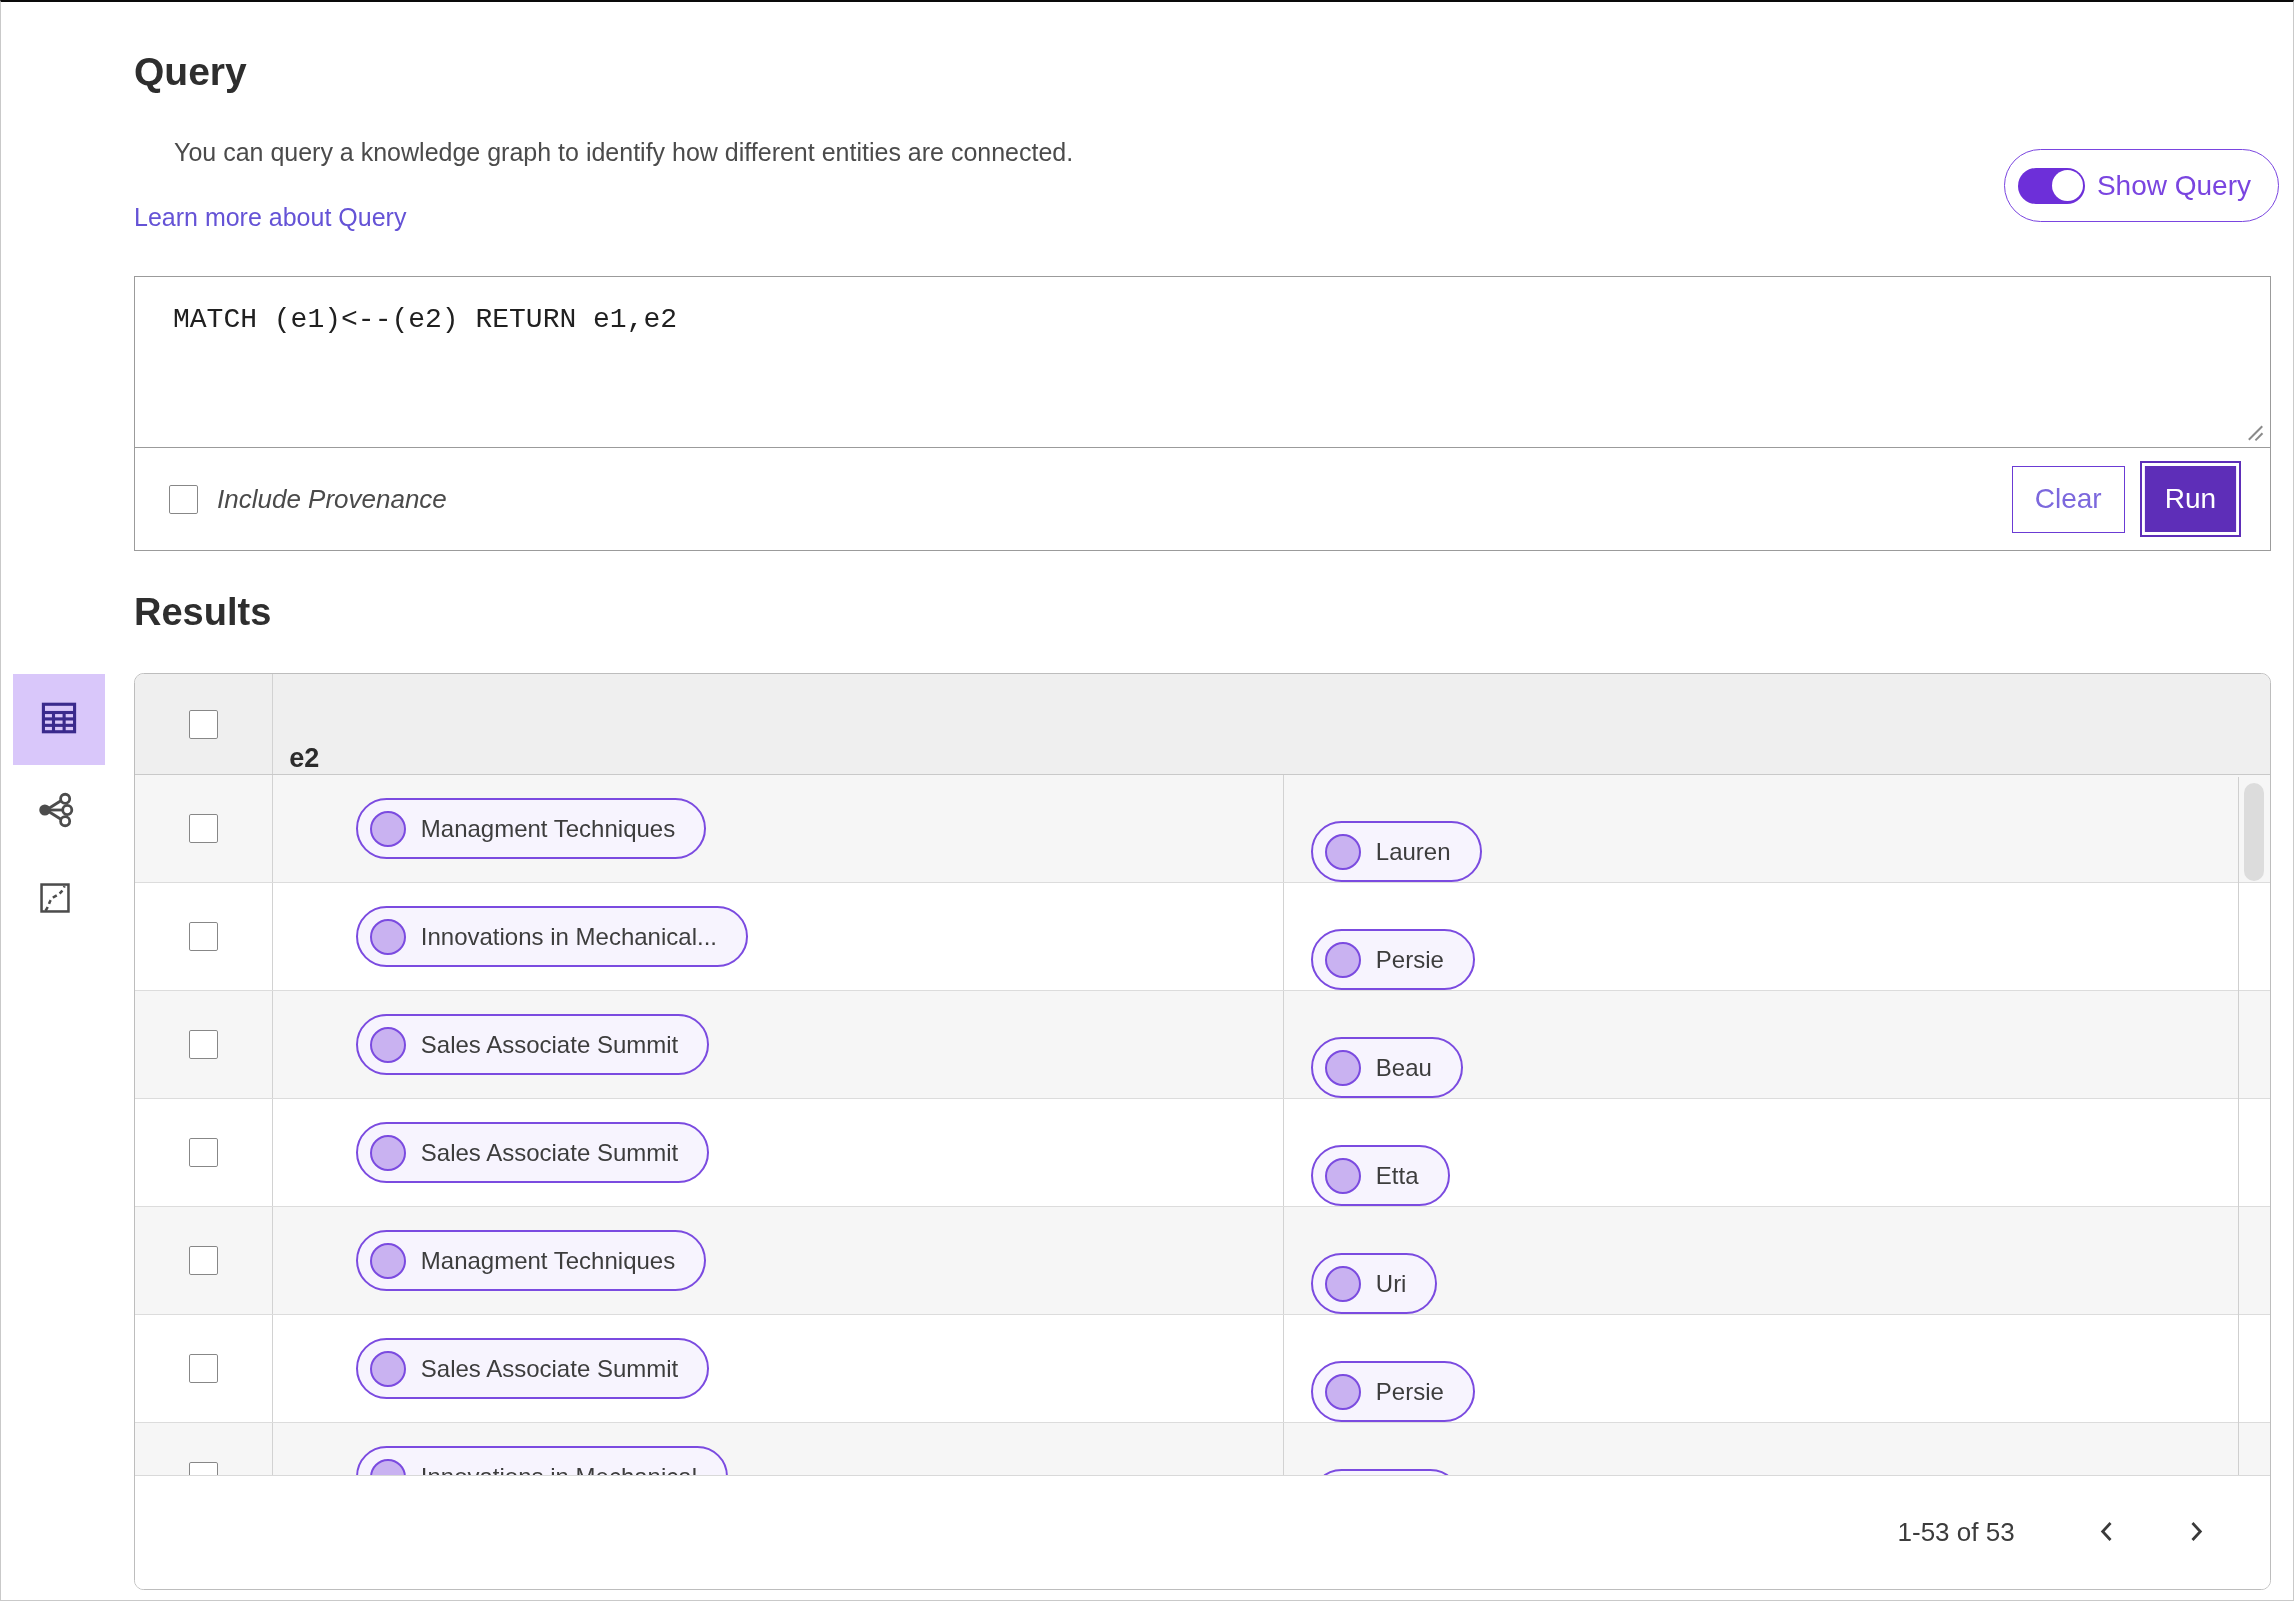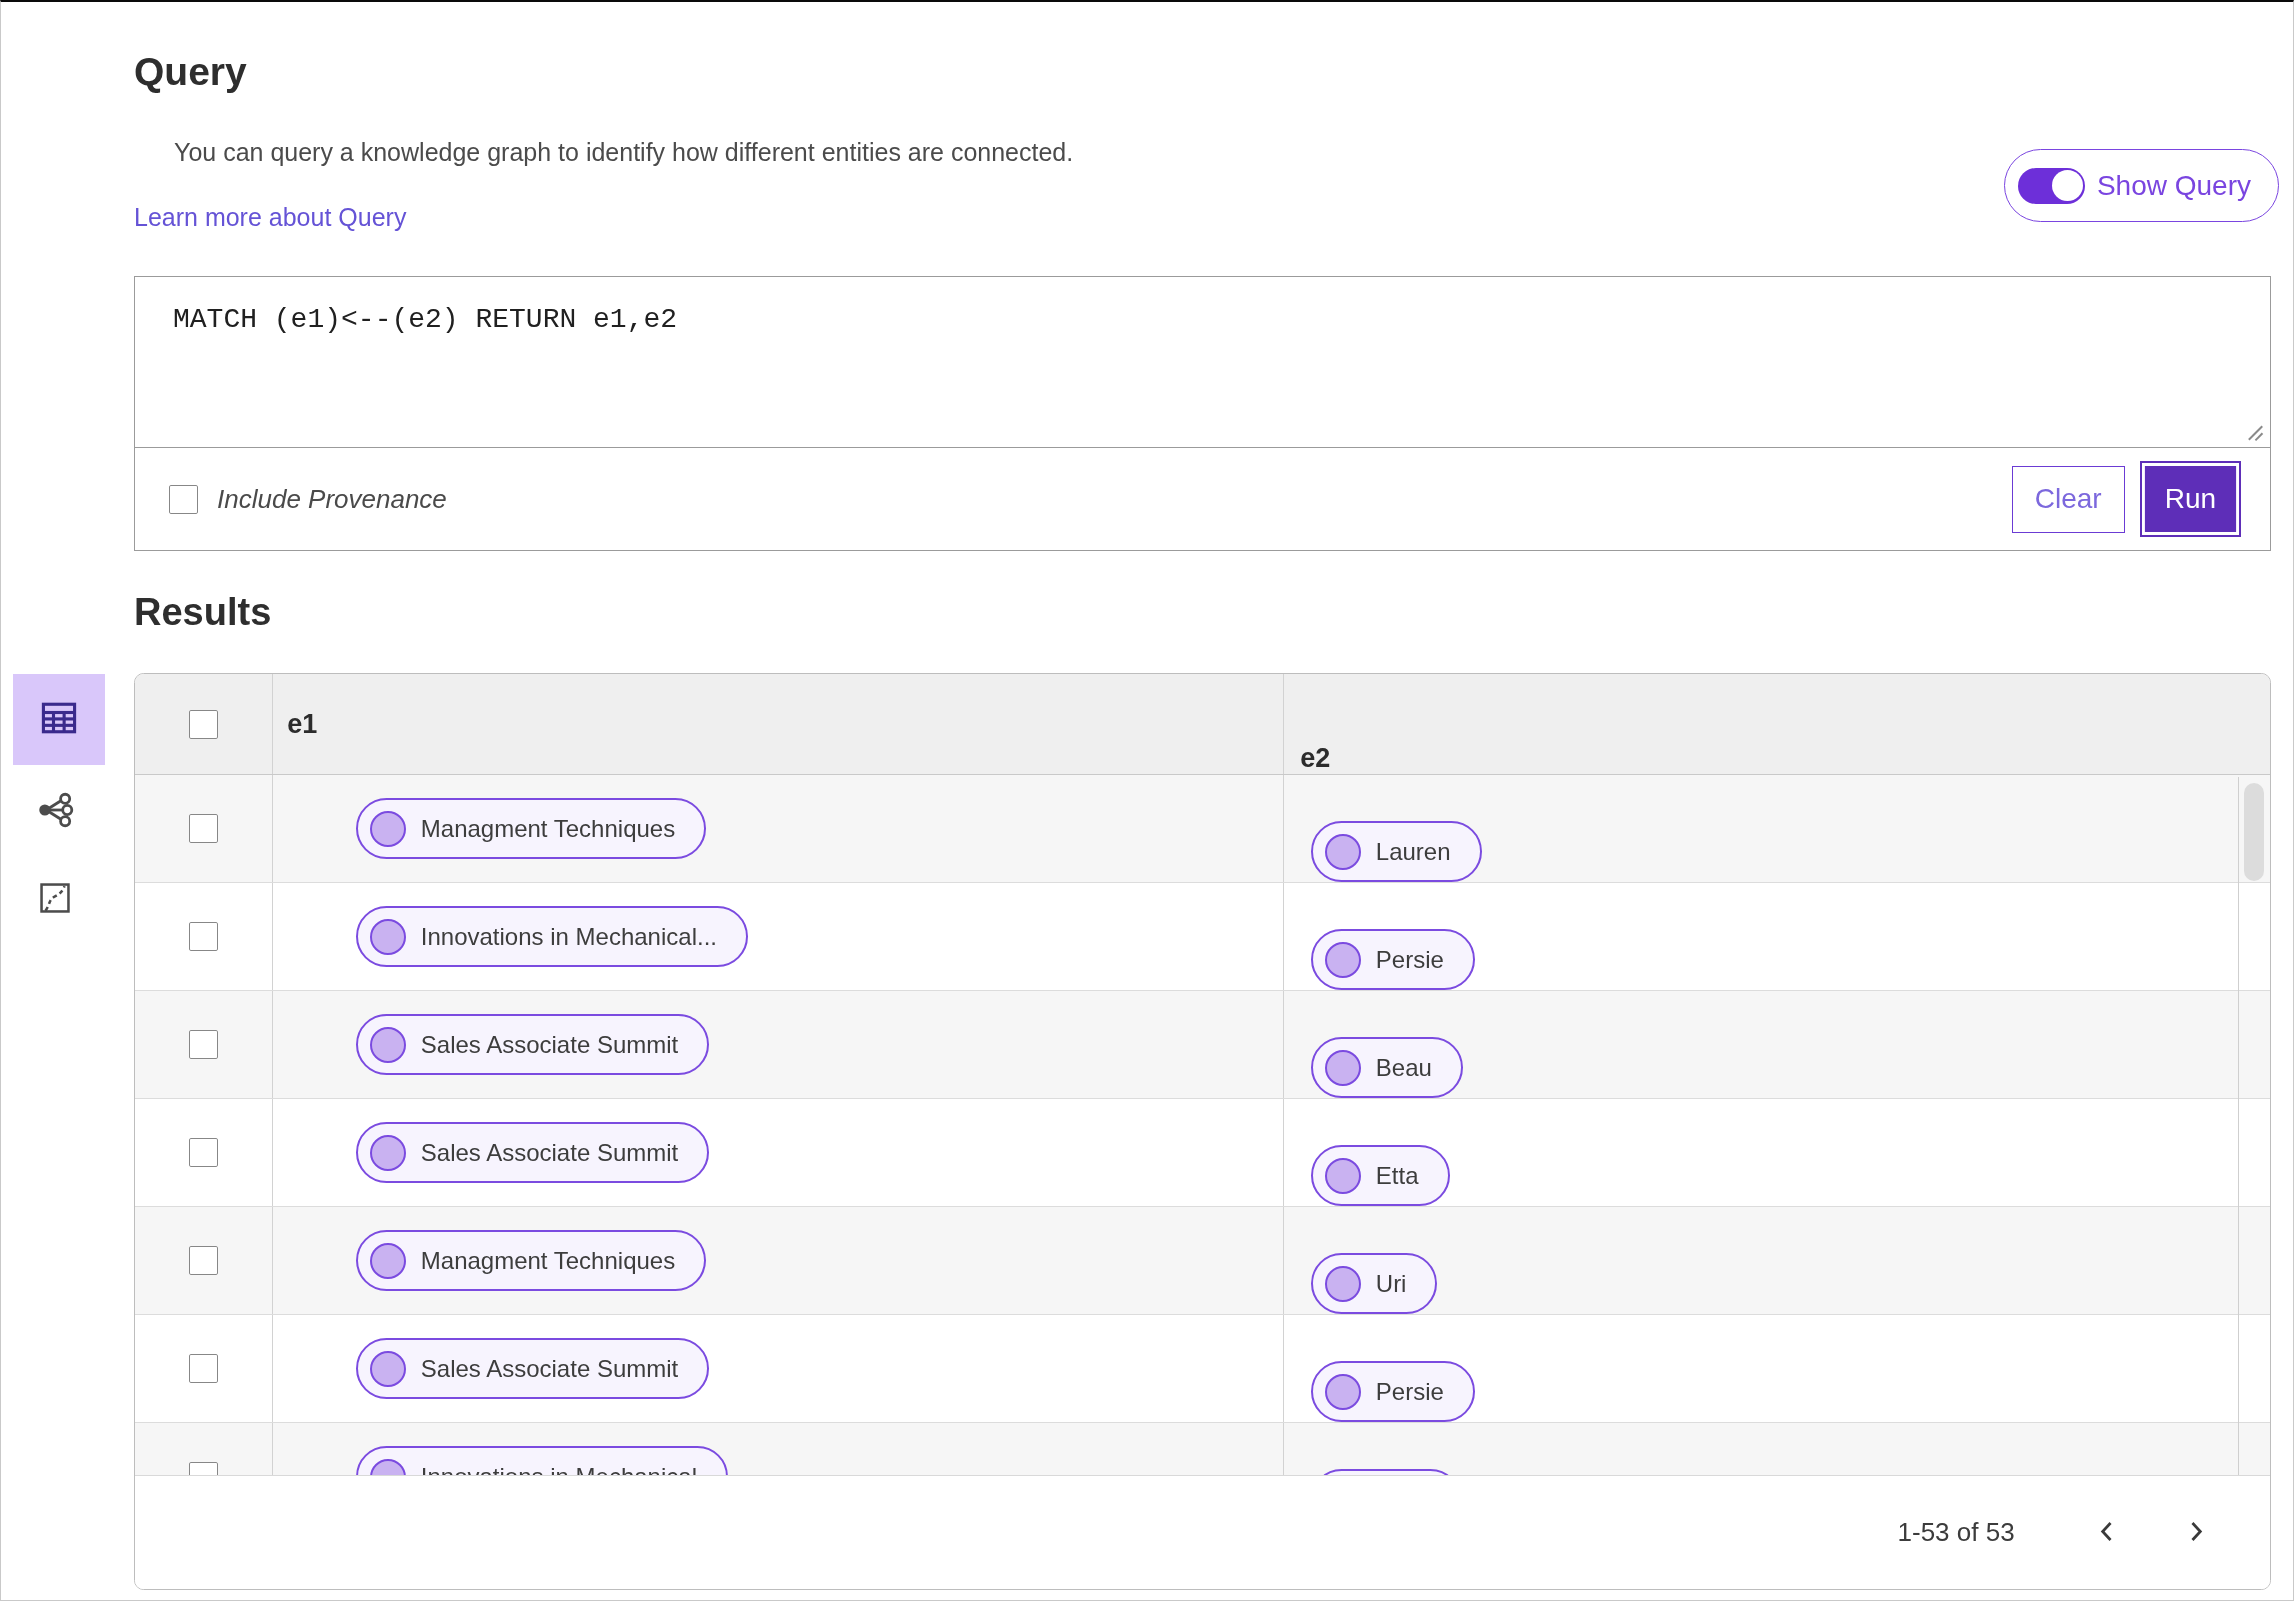--- a/index.html
+++ b/index.html
@@ -164,23 +164,20 @@
         <path d="M6 20 C9 16, 8 13, 12 11 S 17 7, 18 4.5" stroke-dasharray="2.6 2.2"></path>
       </svg>
     </span>
   </button>
 
   <div class="results-card">
     <div class="t-header">
       <div class="col-check">
         <span class="checkbox"></span>
       </div>
-      <div class="col-e1">
-        <span class="th-label">e1</span>
-      </div>
       <div class="col-e2">
         <span class="th-label">e2</span>
       </div>
     </div>
 
     <div>
         <div class="t-row alt">
           <div class="col-check">
             <span class="checkbox"></span>
           </div>

